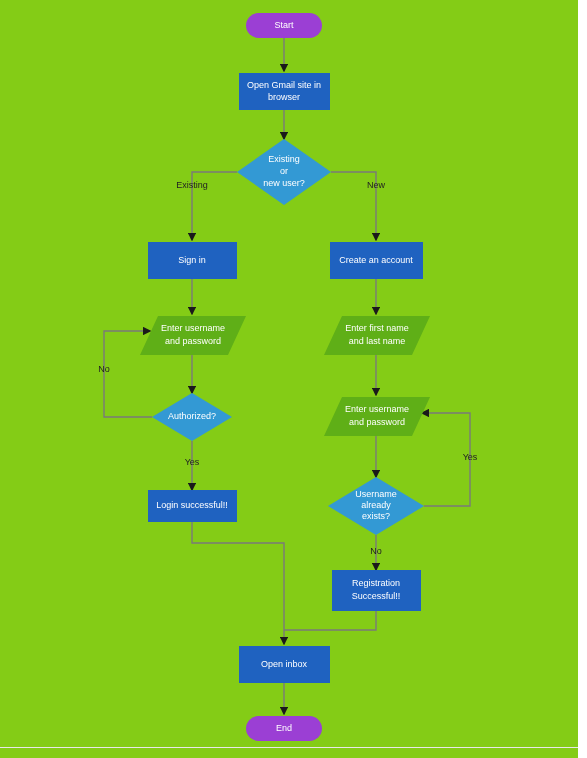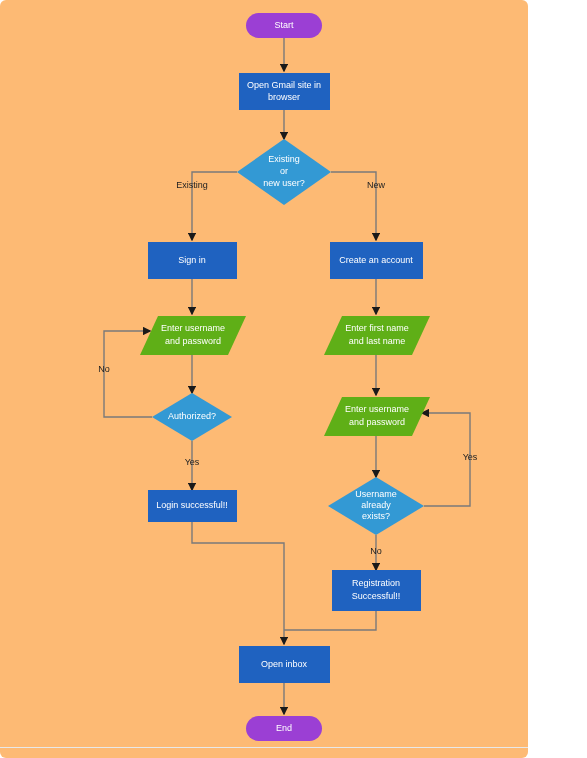--- a/index.html
+++ b/index.html
@@ -6,25 +6,24 @@
   html, body {
     margin: 0;
     padding: 0;
     background: #ffffff;
   }
   body {
     font-family: "Liberation Sans", sans-serif;
   }
   #canvas {
     position: relative;
-    width: 528px;
+    width: 578px;
     height: 758px;
-    background: #fdba74;
+    background: #84cc16;
     overflow: hidden;
-    border-radius: 6px;
   }
   #diagram-svg {
     position: absolute;
     left: 0;
     top: 0;
     width: 587px;
     height: 758px;
   }
   .node-label {
     fill: #ffffff;

